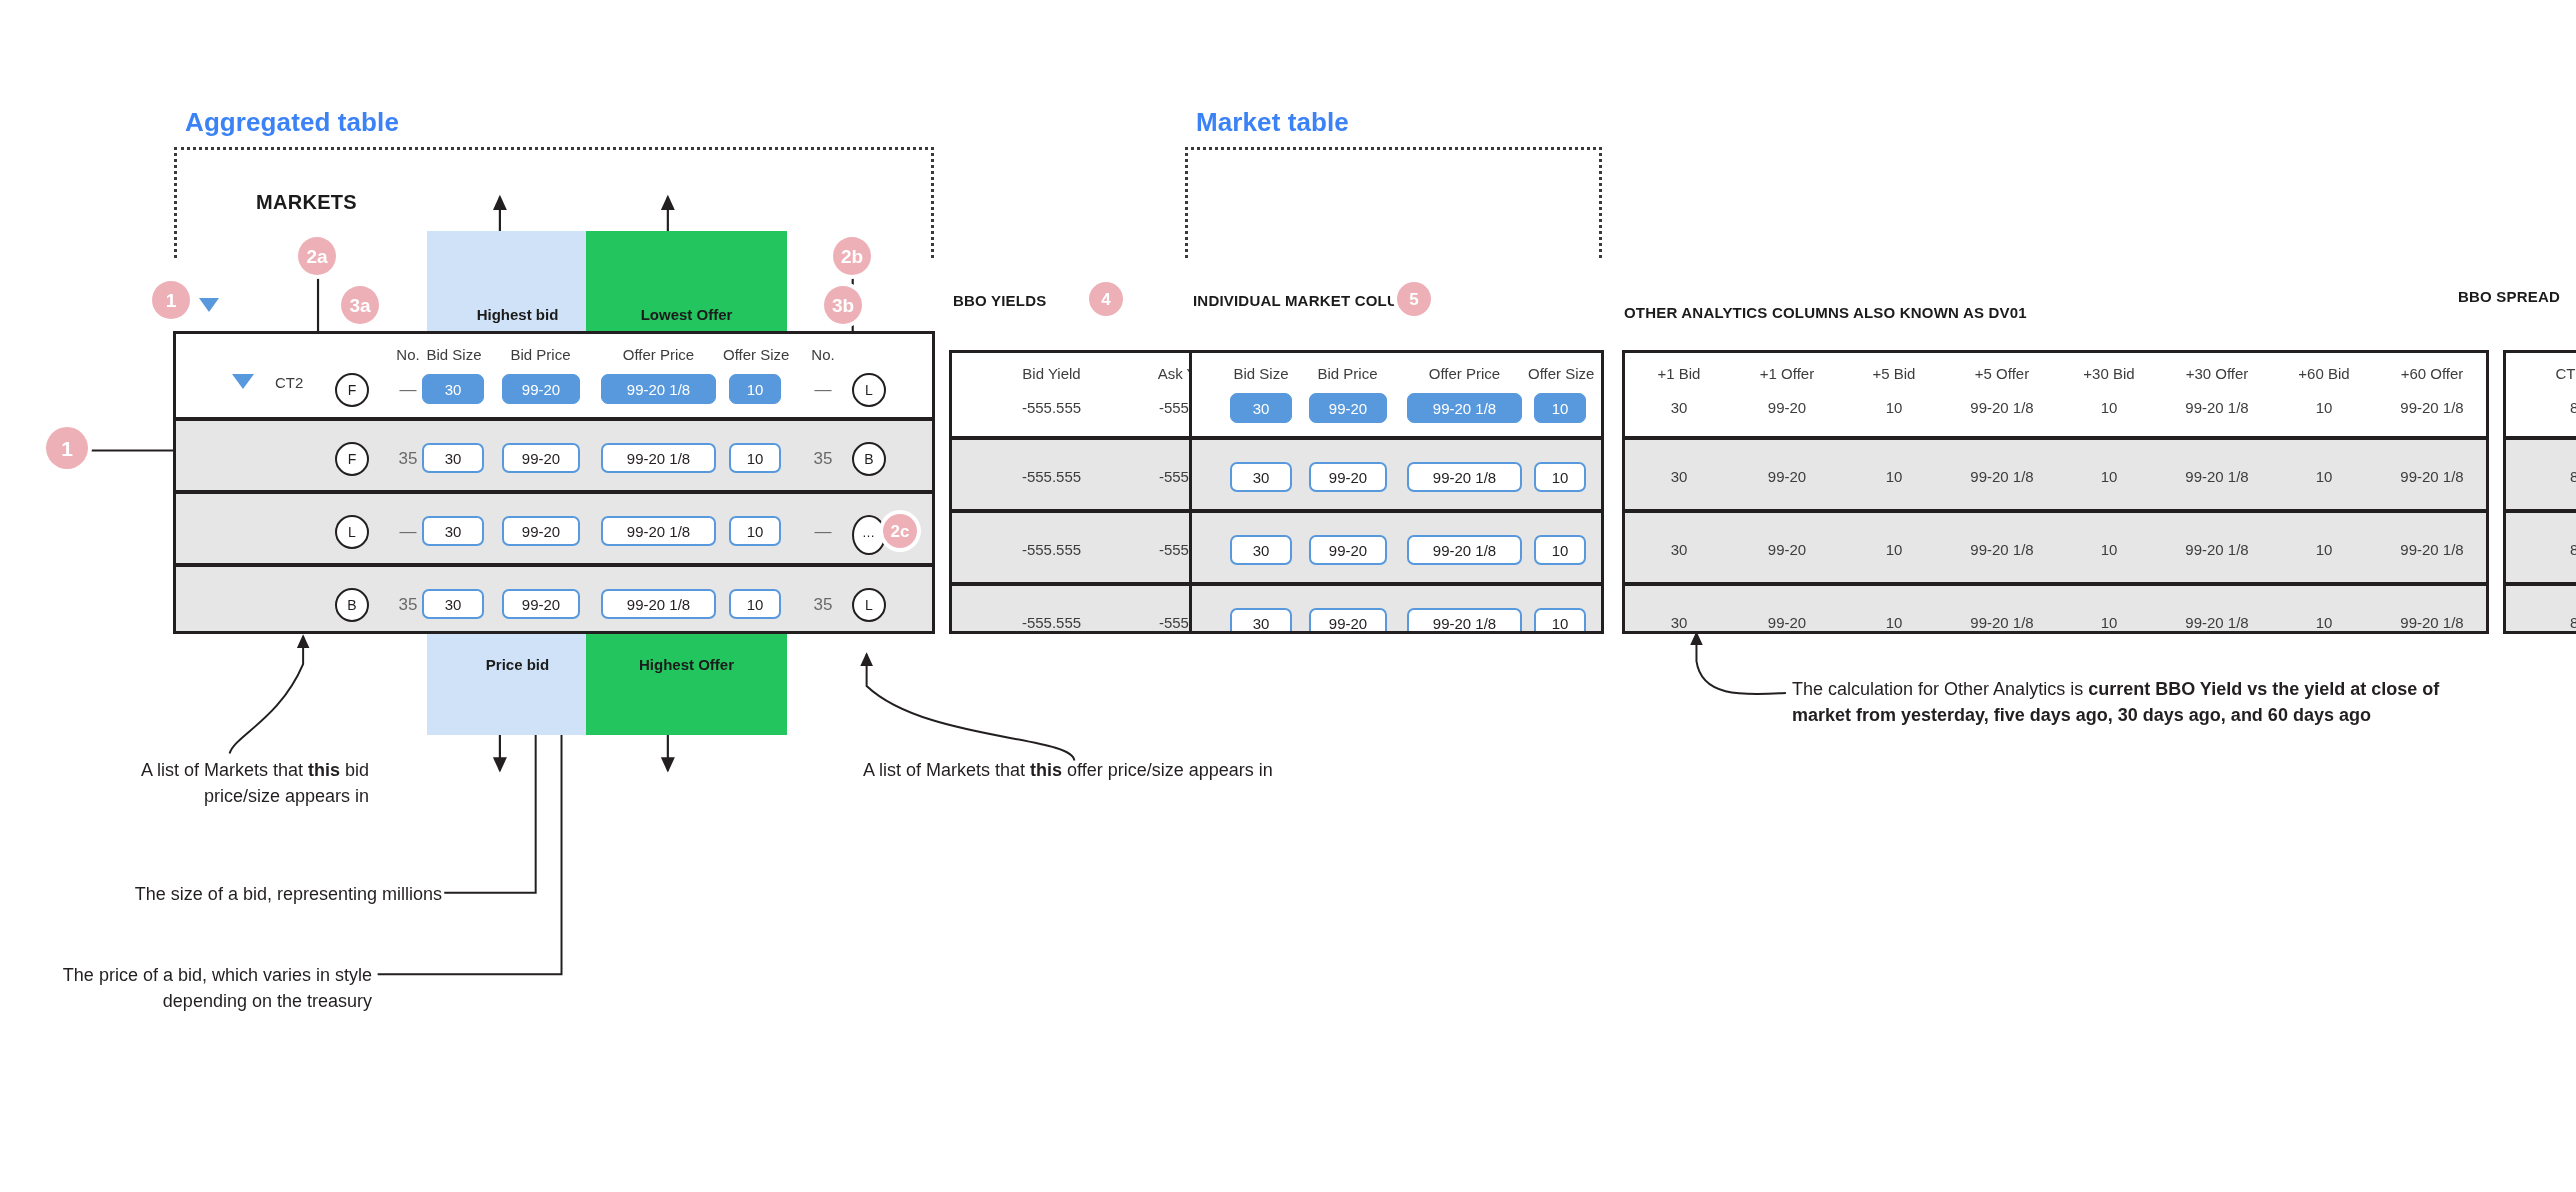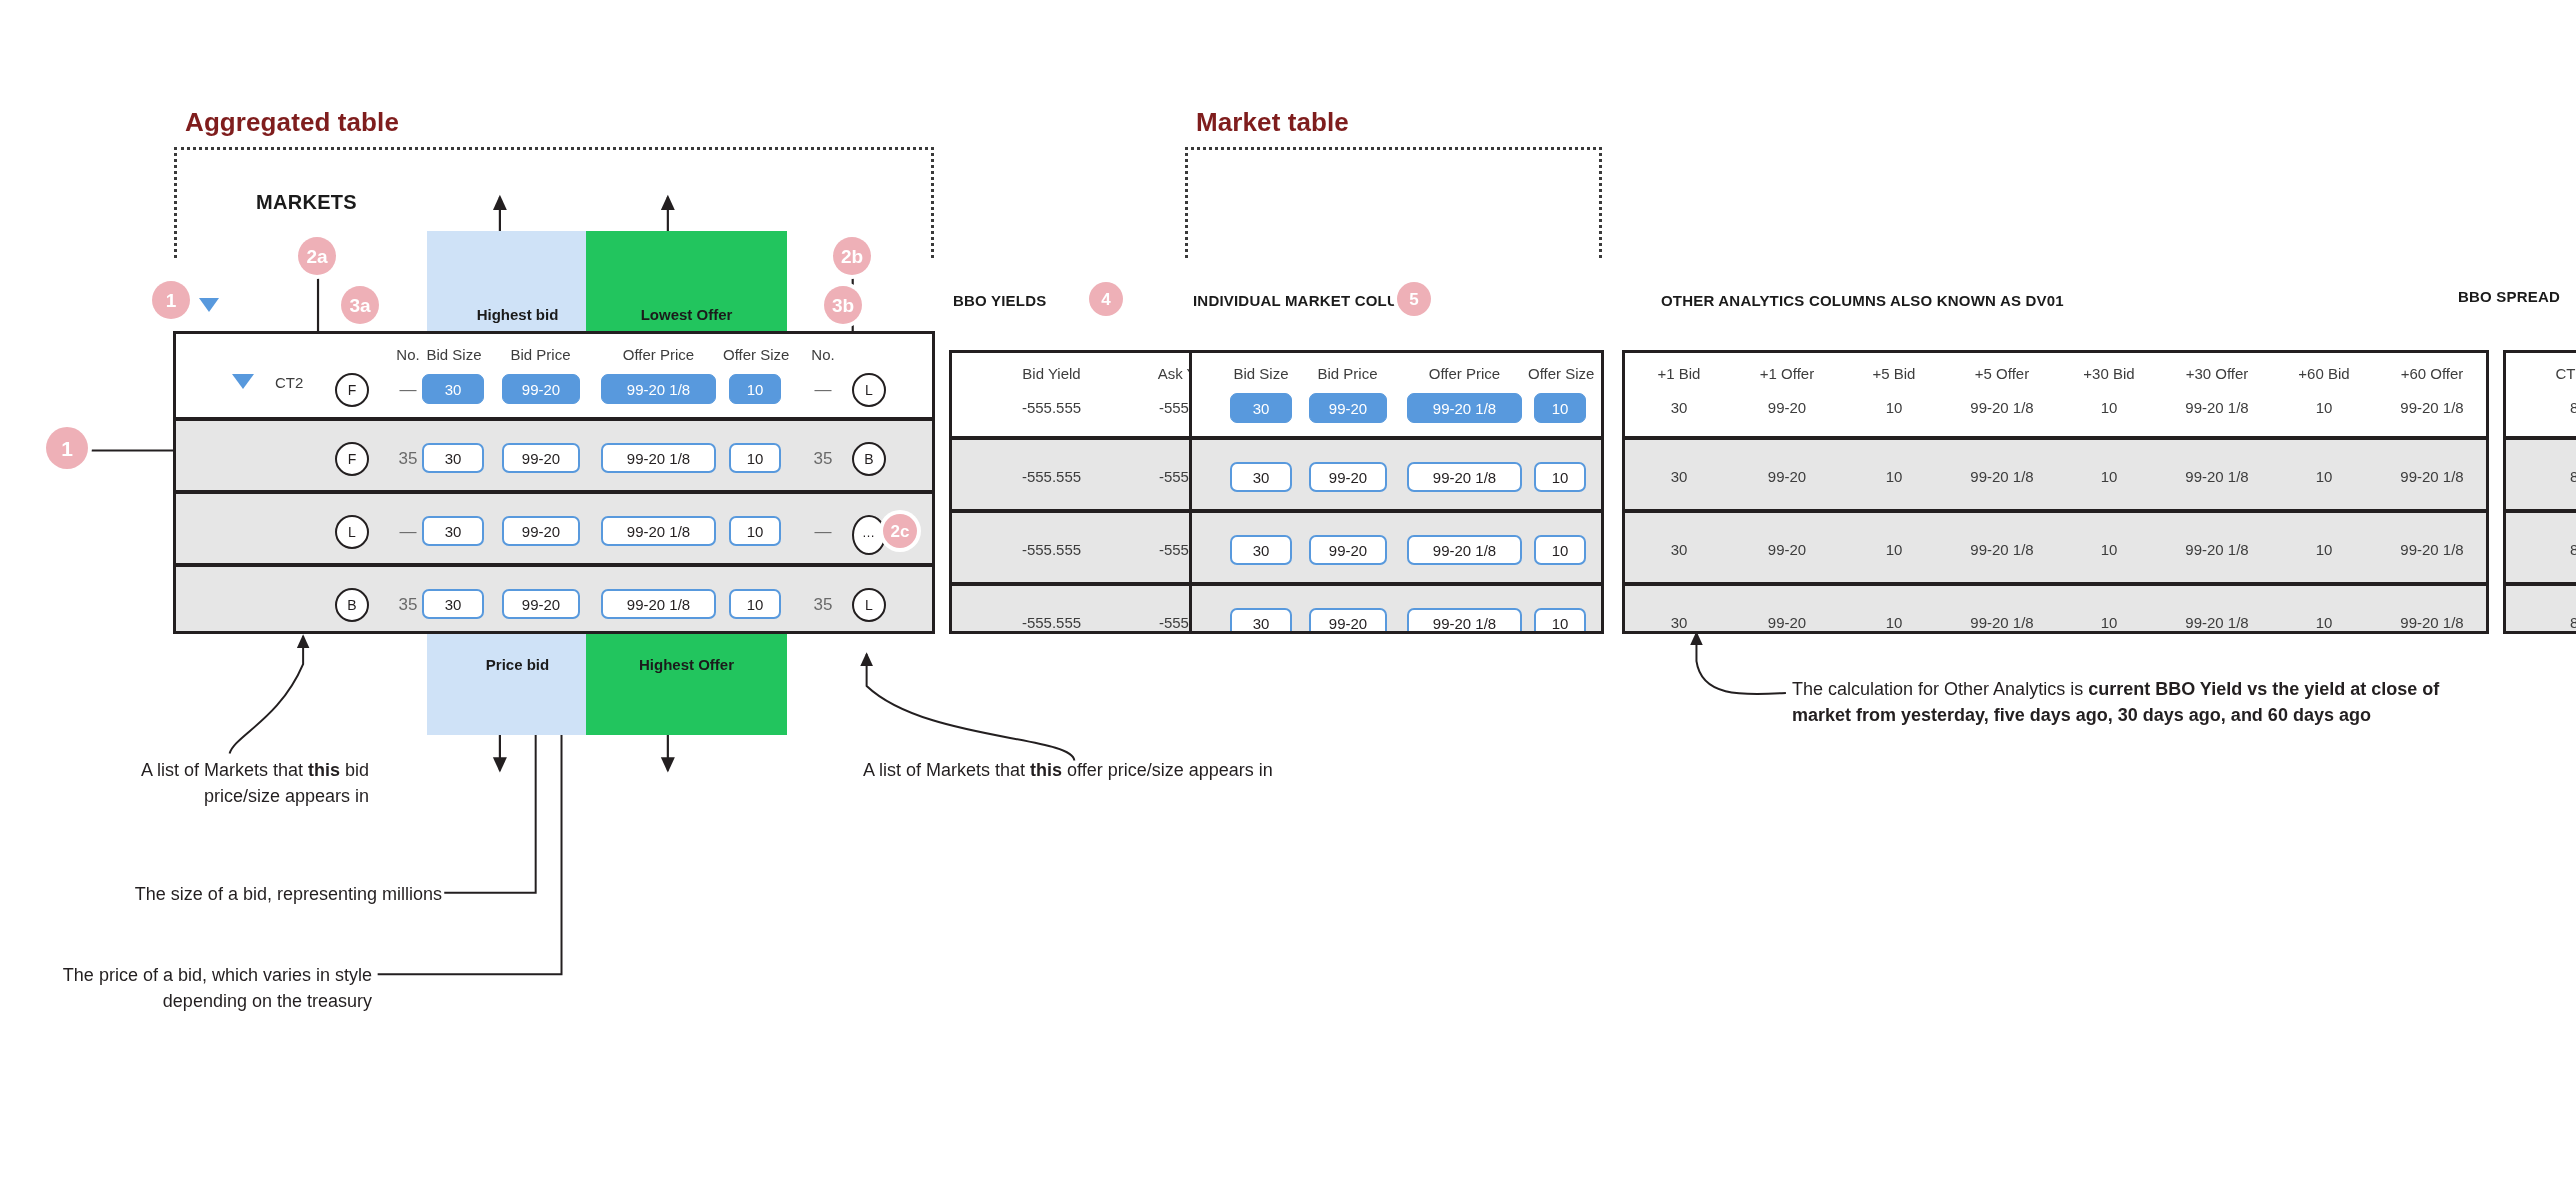--- a/index.html
+++ b/index.html
@@ -6,21 +6,21 @@
   body{
     width:2576px;height:1193px;position:relative;overflow:hidden;
     font-family:"Liberation Sans","DejaVu Sans",sans-serif;
     color:#231f20;
     -webkit-font-smoothing:antialiased;
   }
   .abs{position:absolute;}
 
   
   .sec-title{
-    font-size:26px;font-weight:bold;color:#7f1d1d;letter-spacing:0.1px;
+    font-size:26px;font-weight:bold;color:#3b82f6;letter-spacing:0.1px;
     white-space:nowrap;
   }
   .dotted-box{
     border:3px dotted #3a3a3a;
     border-bottom:none;
     box-sizing:border-box;
   }
   .caps-label{
     font-size:15px;font-weight:bold;letter-spacing:0.2px;color:#1b1b1b;
     white-space:nowrap;text-transform:uppercase;
@@ -236,21 +236,21 @@
 
 <div class="abs sec-title" style="left:1196px;top:107px;">Market table</div>
 <div class="abs dotted-box" style="left:1185px;top:147px;width:417px;height:111px;"></div>
 
 <div class="abs caps-label" style="left:953px;top:292px;">BBO YIELDS</div>
 <div class="abs badge sm" style="left:1089px;top:282px;">4</div>
 
 <div class="abs caps-label" style="left:1193px;top:292px;">INDIVIDUAL MARKET COLUMN</div>
 <div class="abs badge sm" style="left:1397px;top:282px;">5</div>
 
-<div class="abs caps-label" style="left:1624px;top:292px;margin-left:37px;">OTHER ANALYTICS COLUMNS ALSO KNOWN AS DV01</div>
+<div class="abs caps-label" style="left:1624px;top:304px;">OTHER ANALYTICS COLUMNS ALSO KNOWN AS DV01</div>
 
 <div class="abs caps-label" style="left:2458px;top:288px;">BBO SPREAD</div>
 
 <div class="abs tbl" id="bbo-tbl" style="left:949px;top:350px;width:328px;height:284px;">
     <div class="trow first" style="height:83px;">
       <div class="colhead" style="left:40px;width:119px;">Bid Yield</div>
       <div class="colhead" style="left:177px;width:119px;">Ask Yield</div>
       <div class="plain" style="position:absolute;left:40px;top:46px;width:119px;">-555.555</div>
       <div class="plain" style="position:absolute;left:177px;top:46px;width:119px;">-555.555</div>
     </div>

